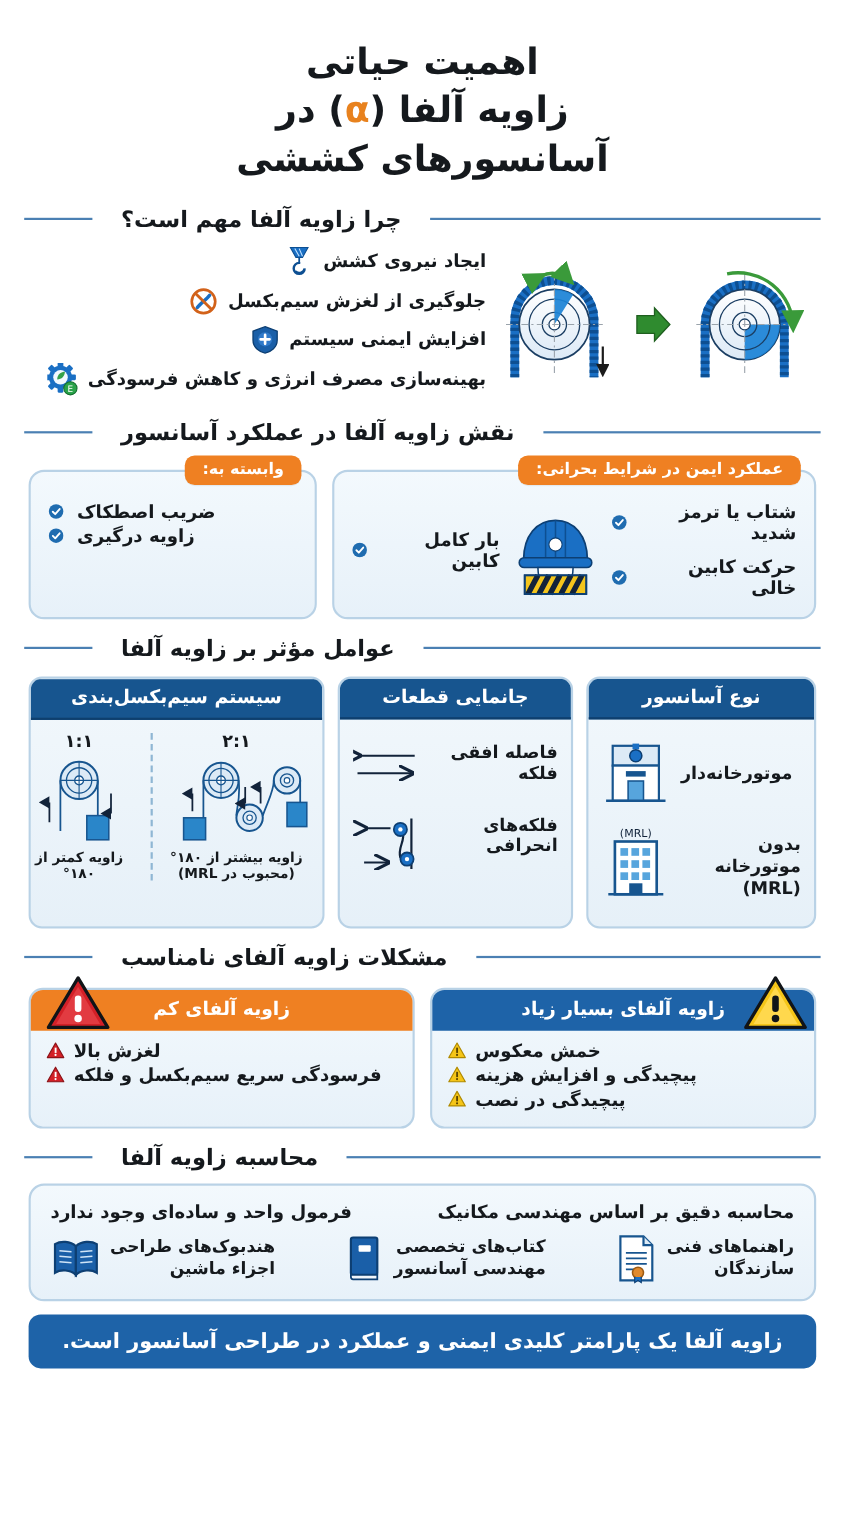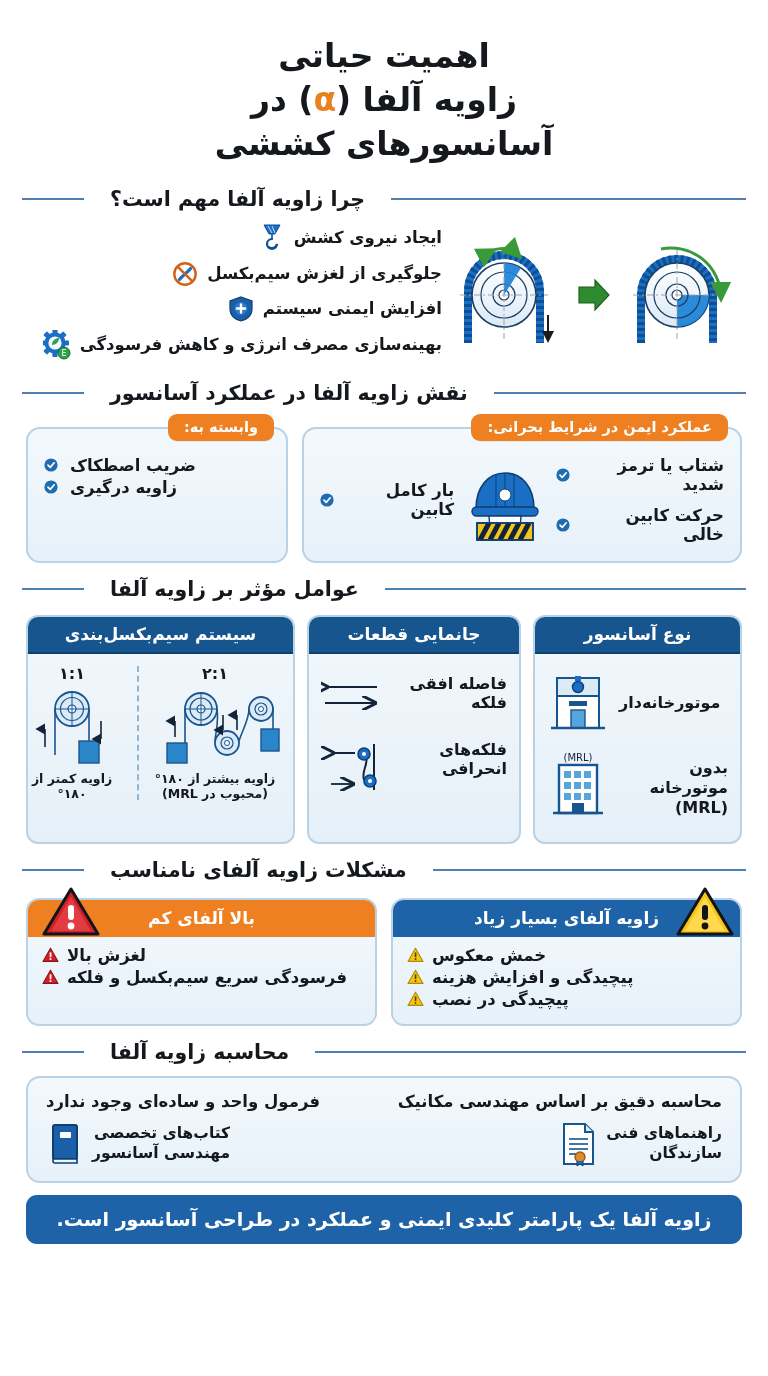--- a/index.html
+++ b/index.html
@@ -583,21 +583,21 @@
 
     <div class="prob orange">
       <div class="tri-badge">
         <svg width="58" height="52" viewBox="0 0 58 52">
           <path d="M29,3 L56,48 L2,48 Z" fill="#d32027" stroke="#111418" stroke-width="3" stroke-linejoin="round"></path>
           <path d="M29,11 L49,45 L9,45 Z" fill="#e23b41" stroke="none"></path>
           <rect x="26" y="19" width="6" height="15" rx="3" fill="#ffffff"></rect>
           <circle cx="29" cy="40" r="3.4" fill="#ffffff"></circle>
         </svg>
       </div>
-      <div class="prob-head">بالا آلفای کم</div>
+      <div class="prob-head">زاویه آلفای کم</div>
       <div class="prob-body">
         <div class="prob-row">
           <span>لغزش بالا</span>
           <span class="ico">
             <svg width="17" height="16" viewBox="0 0 17 16">
                 <path d="M8.5,1.2 L16,14.4 L1,14.4 Z" fill="#d32027" stroke="#8b1318" stroke-width="1.1" stroke-linejoin="round"></path>
                 <rect x="7.7" y="5.4" width="1.7" height="4.8" fill="#fff"></rect>
                 <circle cx="8.5" cy="12" r="1" fill="#fff"></circle>
               </svg>
           </span>
@@ -658,19 +658,39 @@
         </div>
         <span class="ico">
           <svg width="38" height="46" viewBox="0 0 38 46">
             <rect x="7" y="4" width="24" height="34" rx="2" fill="#1a5fa8" stroke="#0d3f73" stroke-width="2"></rect>
             <rect x="14" y="11" width="11" height="6" rx="1" fill="#fff"></rect>
             <path d="M7,38 H31 L31,42 H9 C8,42 7,41 7,40 Z" fill="#f0f5fa" stroke="#0d3f73" stroke-width="1.6"></path>
           </svg>
         </span>
       </div>
 
+      <div class="calc-item">
+        <div>
+          <div>هندبوک‌های طراحی</div>
+          <div>اجزاء ماشین</div>
+        </div>
+        <span class="ico">
+          <svg width="46" height="40" viewBox="0 0 46 40">
+            <path d="M23,9 C18,4 9,4 4,7 V33 C9,30 18,30 23,35 Z" fill="#1a5fa8" stroke="#0d3f73" stroke-width="2"></path>
+            <path d="M23,9 C28,4 37,4 42,7 V33 C37,30 28,30 23,35 Z" fill="#1a5fa8" stroke="#0d3f73" stroke-width="2"></path>
+            <g stroke="#cfe4f7" stroke-width="1.4">
+              <line x1="8" y1="13" x2="19" y2="14"></line>
+                <line x1="8" y1="18" x2="19" y2="19"></line>
+                <line x1="8" y1="23" x2="19" y2="24"></line>
+              <line x1="27" y1="14" x2="38" y2="13"></line>
+                <line x1="27" y1="19" x2="38" y2="18"></line>
+                <line x1="27" y1="24" x2="38" y2="23"></line>
+            </g>
+          </svg>
+        </span>
+      </div>
 
     </div>
   </div>
 
   <div class="footer">زاویه آلفا یک پارامتر کلیدی ایمنی و عملکرد در طراحی آسانسور است.</div>
 
 </div>
 
 </body></html>

